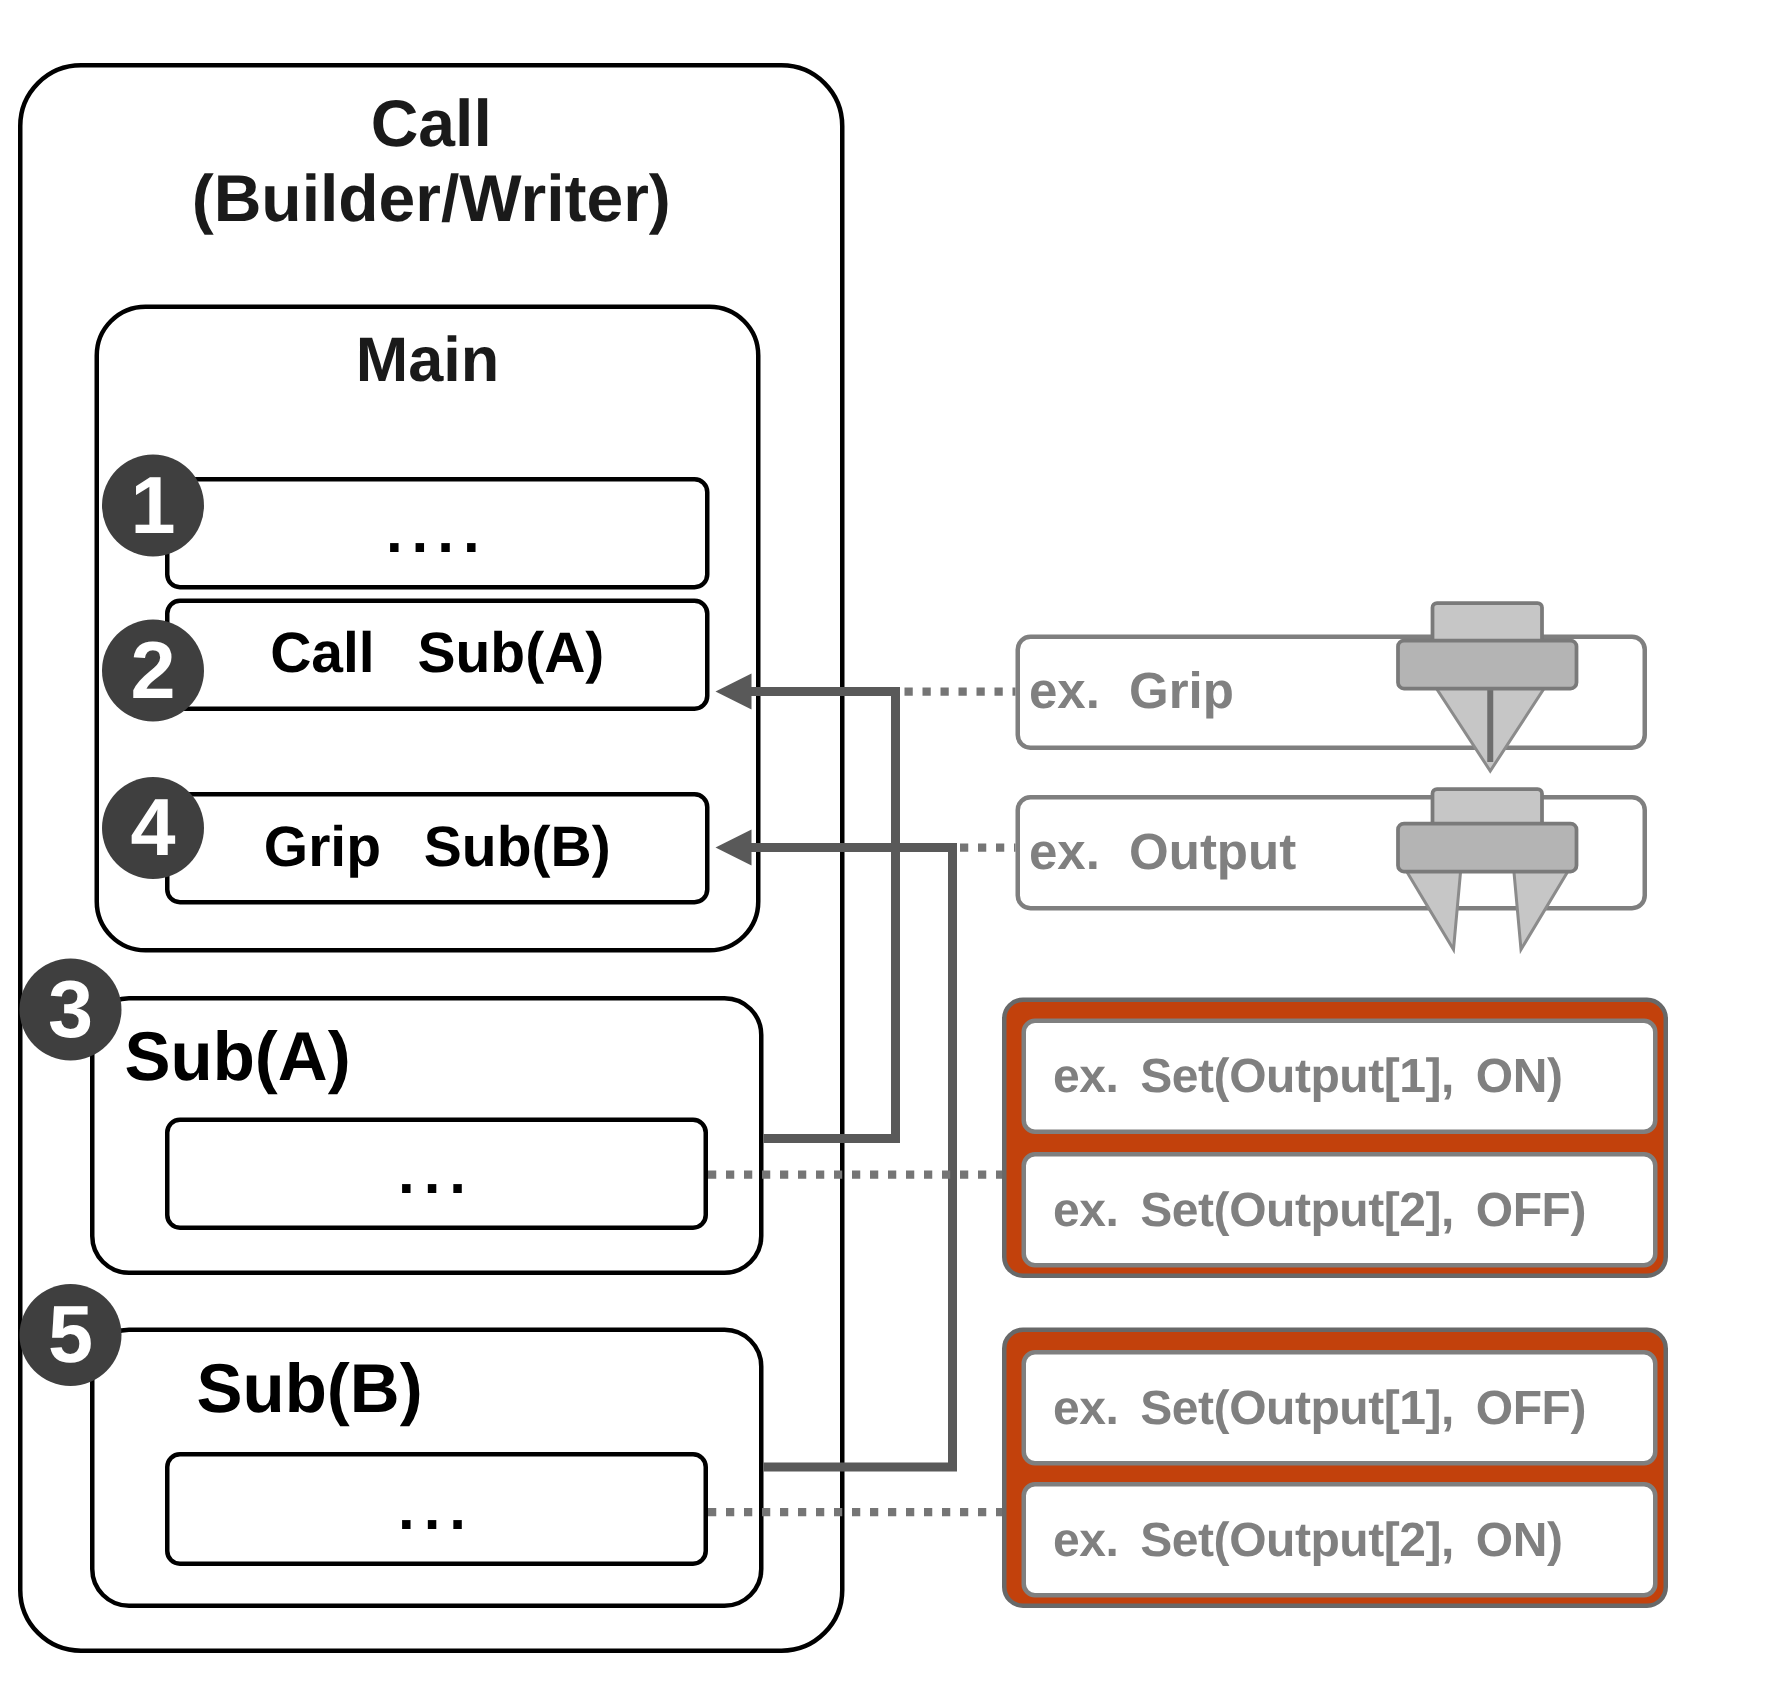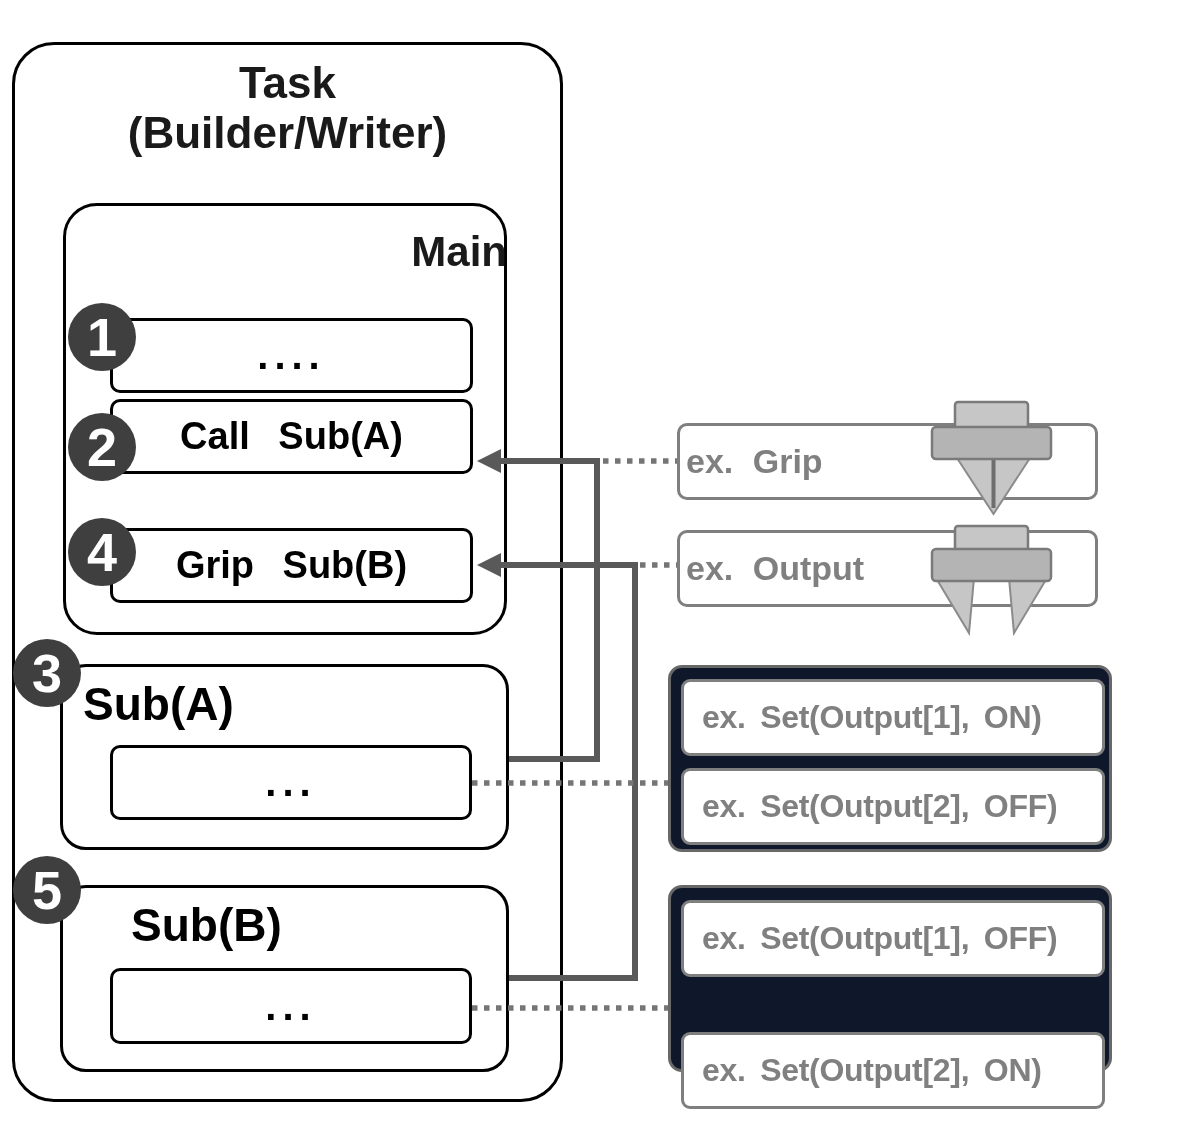--- a/index.html
+++ b/index.html
@@ -7,52 +7,52 @@
     position:relative;width:1185px;height:1126px;background:#ffffff;
     font-family:"Liberation Sans","DejaVu Sans",sans-serif;overflow:hidden;
   }
   .abs{position:absolute;box-sizing:border-box;}
   
   .blackbox{border:3px solid #000;background:#fff;}
   .task-box{left:12px;top:42px;width:551px;height:1060px;border-radius:42px;}
   .task-title{left:12px;top:58px;width:551px;text-align:center;color:#1a1a1a;
     font-weight:bold;font-size:44px;line-height:50px;}
   .main-box{left:63px;top:203px;width:444px;height:432px;border-radius:34px;}
-  .main-title{left:63px;top:228px;width:444px;text-align:right;color:#1a1a1a;
+  .main-title{left:63px;top:216px;width:444px;text-align:center;color:#1a1a1a;
     font-weight:bold;font-size:42px;}
   .stepbox{left:110px;width:363px;height:75px;border:3px solid #000;border-radius:10px;
     background:#fff;display:flex;align-items:center;justify-content:center;
     font-weight:bold;font-size:38px;color:#000;word-spacing:18px;}
   .dots4{font-size:40px;letter-spacing:6px;word-spacing:0;}
   .circle{width:68px;height:68px;border-radius:50%;background:#3f3f3f;color:#fff;
     display:flex;align-items:center;justify-content:center;font-weight:bold;font-size:54px;
     z-index:6;}
   .subbox{left:60px;width:449px;border:3px solid #000;border-radius:26px;background:#fff;}
   .subtitle{font-weight:bold;font-size:46px;color:#000;}
   .subinner{left:110px;width:362px;border:3px solid #000;border-radius:10px;background:#fff;
     display:flex;align-items:center;justify-content:center;font-weight:bold;font-size:40px;
     letter-spacing:6px;color:#000;}
   
   .exbox{border:3px solid #7f7f7f;border-radius:10px;background:#fff;
     display:flex;align-items:center;color:#808080;font-weight:bold;font-size:34px;
     word-spacing:10px;padding-left:6px;}
-  .setgroup{border:3px solid #686868;border-radius:14px;background:#0f172a;width:444px;height:187px;}
+  .setgroup{border:3px solid #686868;border-radius:14px;background:#c2410c;width:444px;height:187px;}
   .setbox{left:10px;width:424px;height:77px;border:3px solid #7f7f7f;border-radius:9px;
     background:#fff;display:flex;align-items:center;color:#808080;font-weight:bold;
     font-size:32px;word-spacing:6px;letter-spacing:-0.3px;padding-left:18px;}
   #overlay{position:absolute;left:0;top:0;z-index:5;pointer-events:none;}
 </style>
 </head>
 <body>
 
 <div id="canvas">
 
   <div class="abs blackbox task-box"></div>
   <div class="abs task-title">
-    <div>Task</div>
+    <div>Call</div>
     <div>(Builder/Writer)</div>
   </div>
 
   <div class="abs blackbox main-box"></div>
   <div class="abs main-title">Main</div>
 
   <div class="abs stepbox dots4" style="top:318px;">
     <span>....</span>
   </div>
   <div class="abs stepbox" style="top:399px;text-align:center;">
@@ -95,21 +95,21 @@
     </div>
     <div class="abs setbox" style="top:100px;">
       <span>ex. Set(Output[2], OFF)</span>
     </div>
   </div>
 
   <div class="abs setgroup" style="left:668px;top:885px;">
     <div class="abs setbox" style="top:12px;">
       <span>ex. Set(Output[1], OFF)</span>
     </div>
-    <div class="abs setbox" style="top:100px;margin-top:44px;">
+    <div class="abs setbox" style="top:100px;">
       <span>ex. Set(Output[2], ON)</span>
     </div>
   </div>
 
   <svg id="overlay" width="1185" height="1126" viewBox="0 0 1185 1126">
 
     <path d="M509,759 H597 V461 H500" fill="none" stroke="#595959" stroke-width="6"></path>
     <polygon points="477,461 501,449 501,473" fill="#595959"></polygon>
     <path d="M509,978 H635 V565 H500" fill="none" stroke="#595959" stroke-width="6"></path>
     <polygon points="477,565 501,553 501,577" fill="#595959"></polygon>

